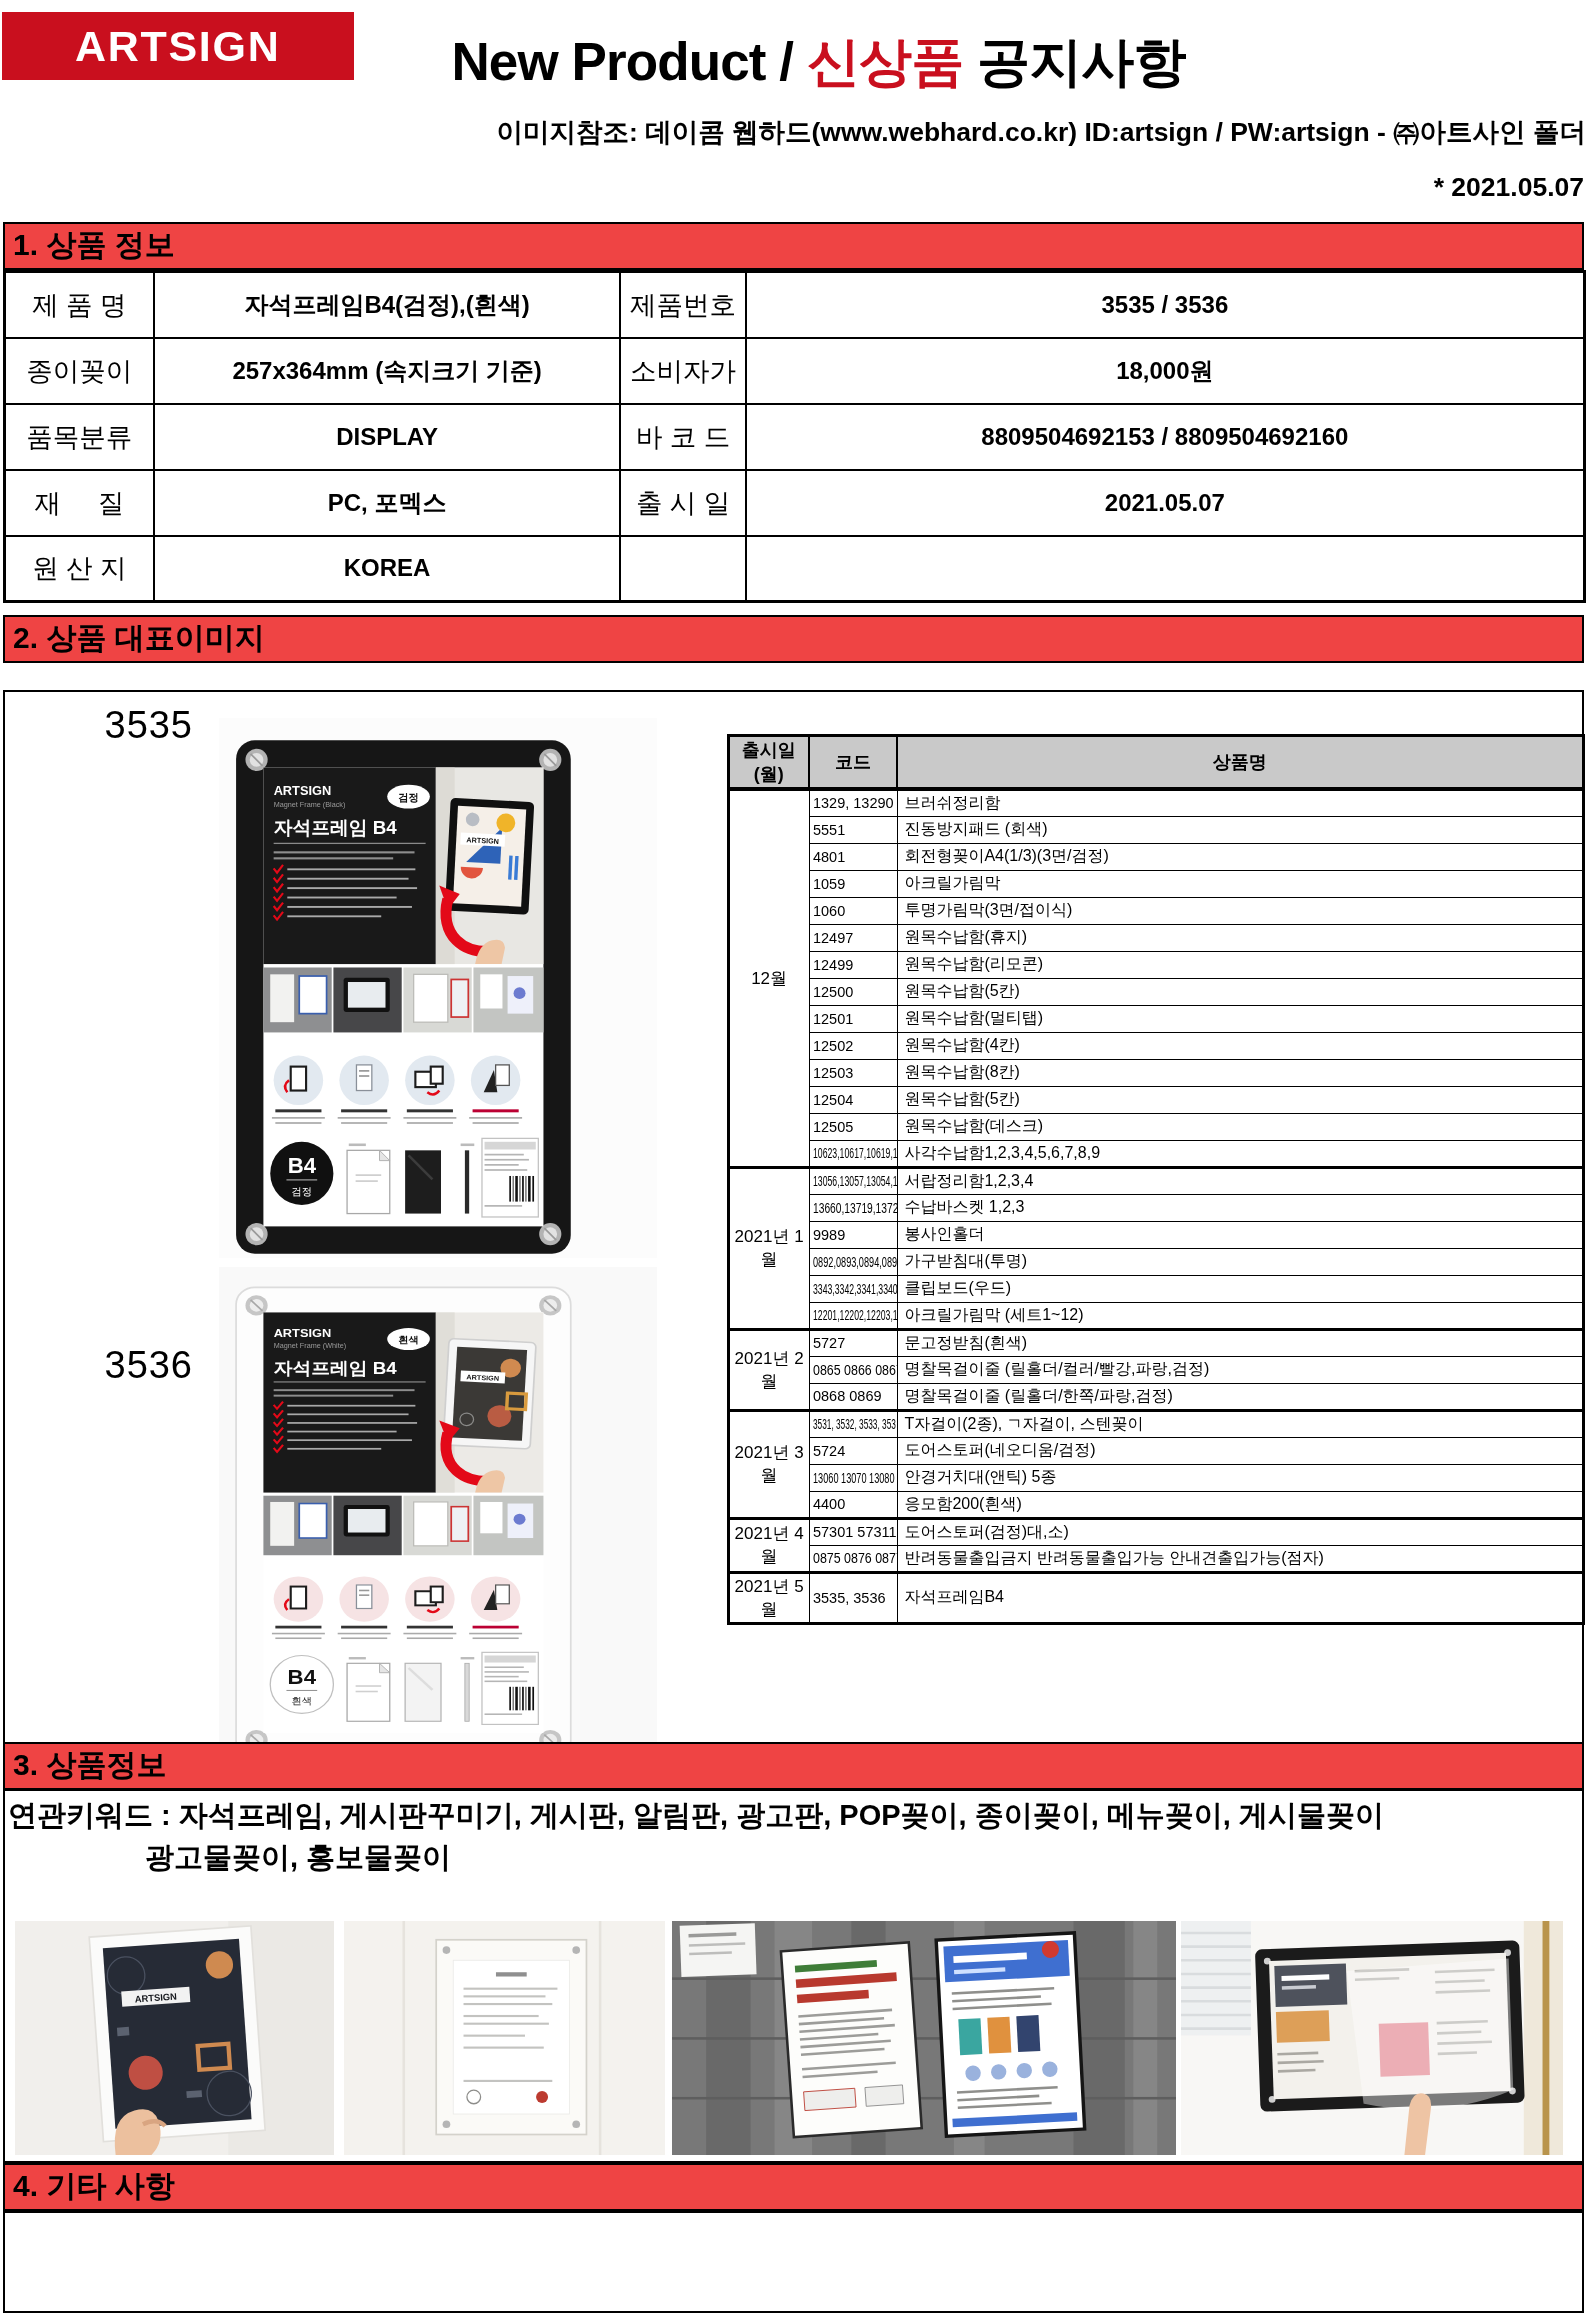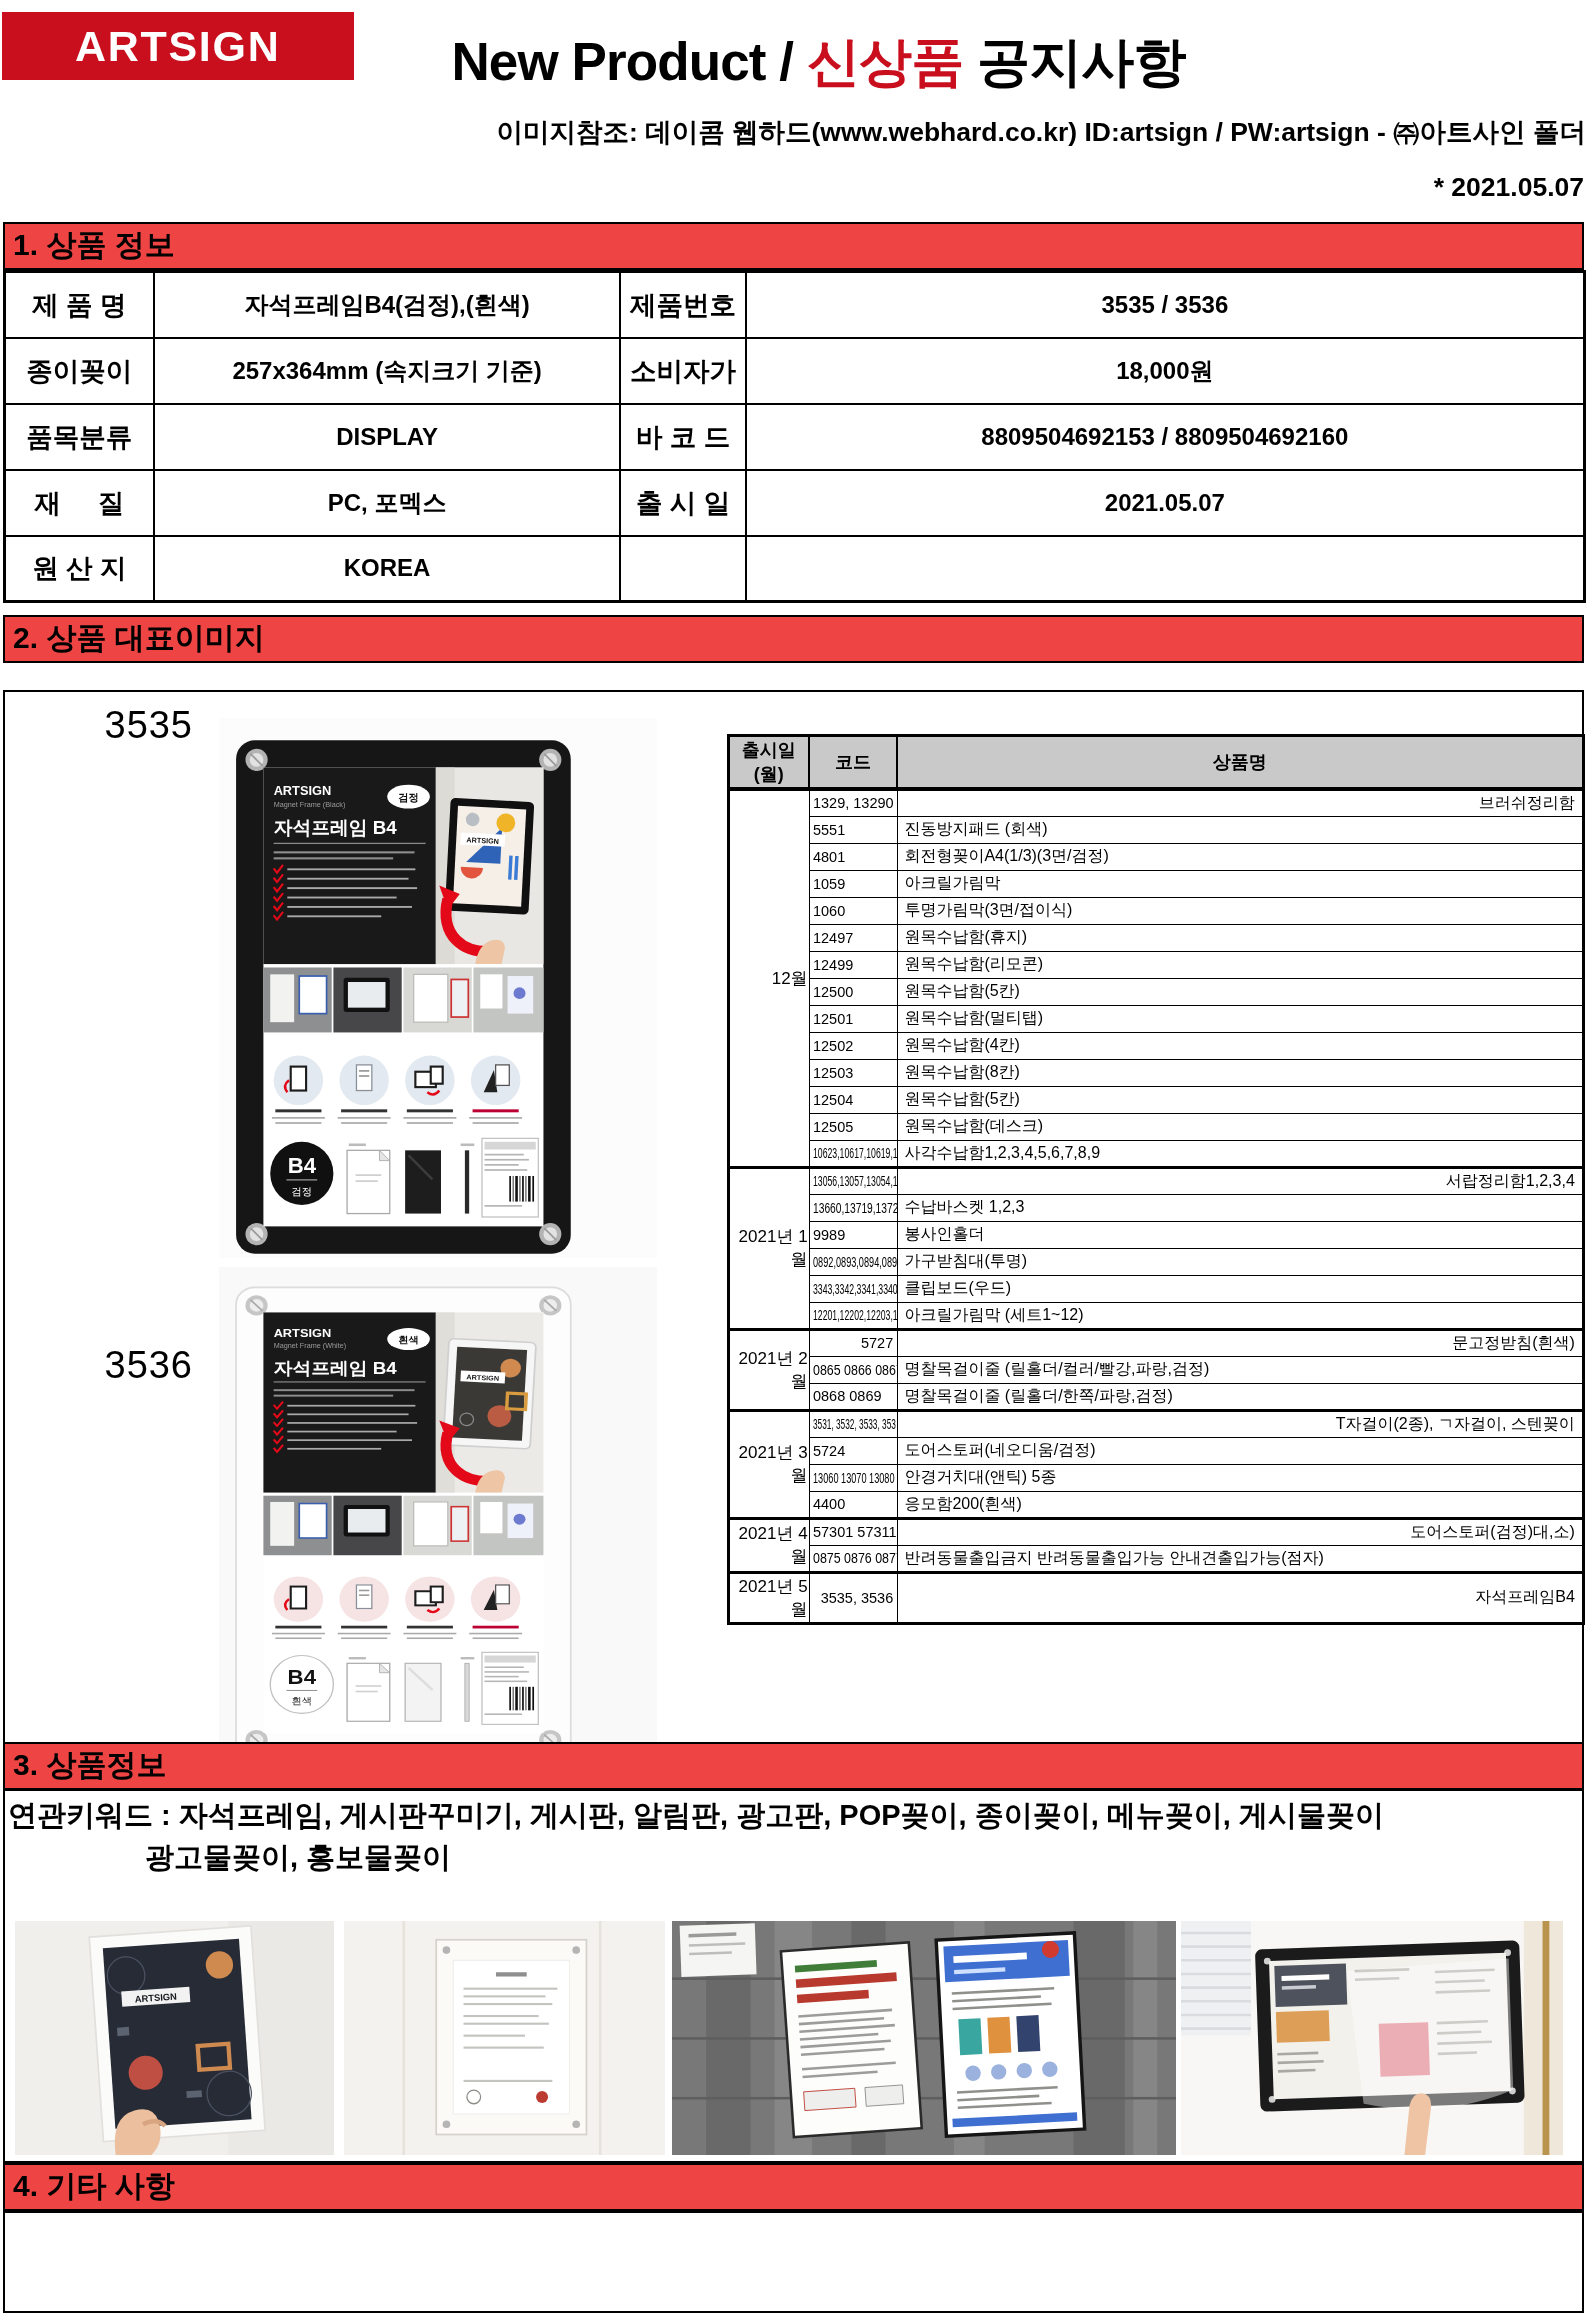--- a/index.html
+++ b/index.html
@@ -20,30 +20,30 @@
 
   
   .secbar{left:2.6px;width:1581px;height:48px;background:#ef4444;border:2.6px solid #000;
           font-size:30px;font-weight:700;line-height:42px;padding-left:8.5px;}
   .secbox{left:2.6px;width:1581px;background:#fff;border:2.6px solid #000;}
 
   
   #info-table{border-collapse:collapse;table-layout:fixed;width:1581px;border:3.4px solid #000;}
   #info-table td{border:2.6px solid #000;height:66px;text-align:center;vertical-align:middle;
                  overflow:hidden;font-weight:bold;}
-  #info-table td.lbl{font-size:26.5px;font-weight:700;white-space:pre;}
+  #info-table td.lbl{font-size:26.5px;font-weight:400;white-space:pre;}
   #info-table td.val{font-size:24px;}
 
   
   .model-label{font-size:38px;letter-spacing:0.9px;}
   #release-table{border-collapse:collapse;table-layout:fixed;width:855px;border:3.4px solid #000;}
   #release-table th{background:#c9c9c9;border:2.6px solid #000;border-bottom:4.3px solid #000;
                     height:27px;font-size:18px;font-weight:700;text-align:center;}
   #release-table td{border:1.7px solid #000;height:27px;vertical-align:middle;overflow:hidden;}
-  #release-table tr.grp td{border-top:3.4px solid #000;text-align:right;}
+  #release-table tr.grp td{border-top:3.4px solid #000;}
   #release-table td.month{font-size:17px;text-align:center;}
   #release-table td.code{font-size:14.5px;padding:0 3.4px;white-space:nowrap;}
   #release-table td.code span{display:inline-block;transform-origin:left center;white-space:nowrap;}
   #release-table td.name{font-size:16px;padding:0 6.8px;white-space:nowrap;}
 
   
   #keywords{font-size:29px;font-weight:700;line-height:42px;padding:3.4px 0 0 3.4px;}
   #keywords .l2{padding-left:137px;}
   .photo{position:absolute;top:130px;height:234px;}
 

